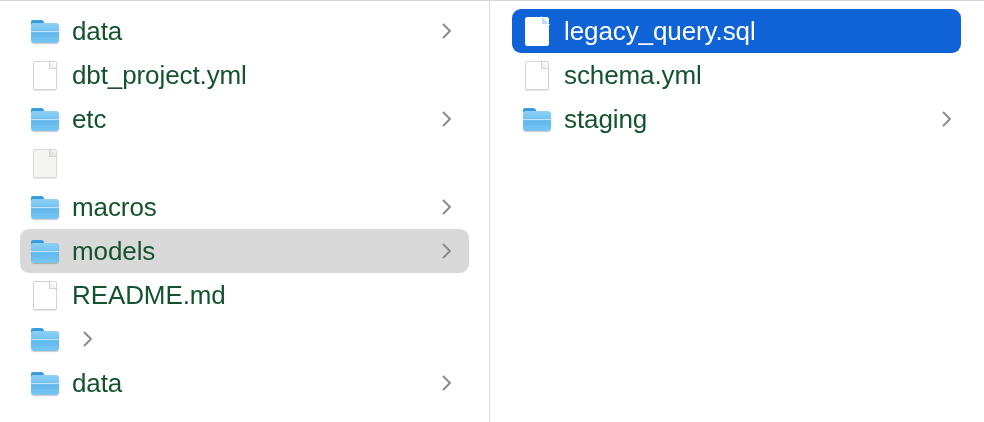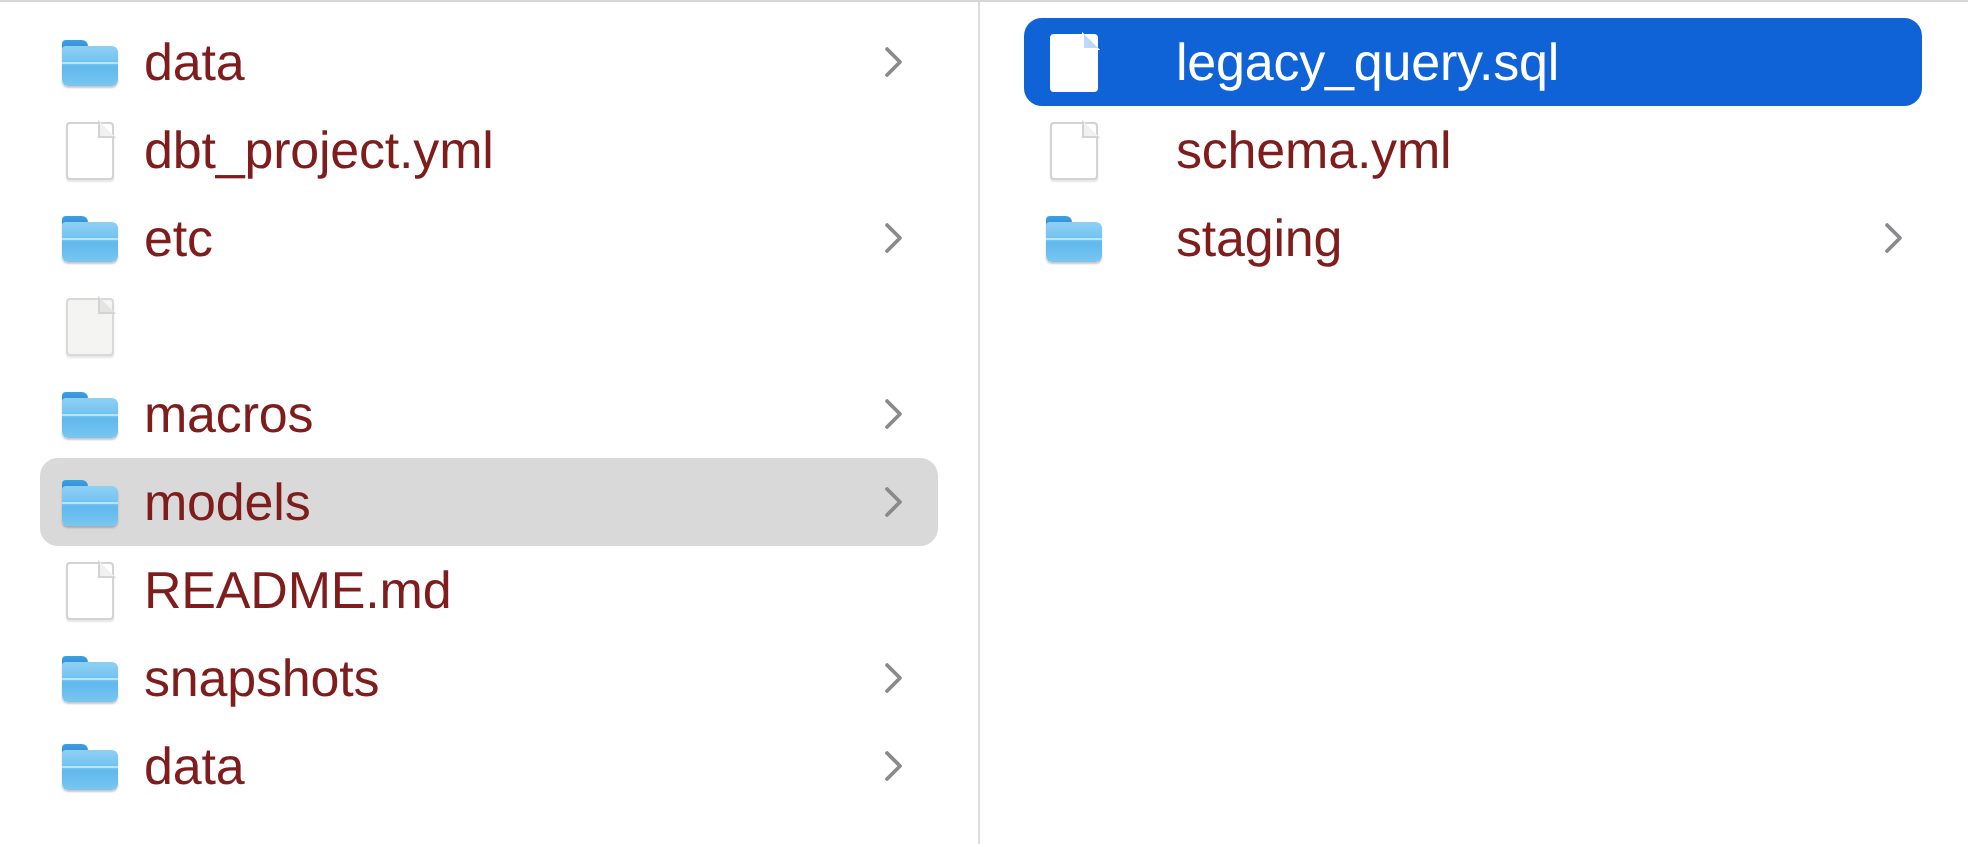--- a/index.html
+++ b/index.html
@@ -50,21 +50,20 @@
     height: 44px;
     margin: 0 20px 0 20px;
     padding: 0 16px 0 10px;
     border-radius: 9px;
     position: relative;
     cursor: default;
   }
   .column.second .row {
     margin: 0 22px 0 22px;
     padding: 0 8px 0 10px;
-    gap: 24px;
   }
 
   .row.selected-inactive {
     background: #d9d9d9;
     justify-content: space-between;
   }
   .row.selected-active {
     background: #0f63d6;
   }
 
@@ -142,21 +141,21 @@
   .doc.plain .page { background: #f4f4f3; border-color: #d9d9d7; }
   .doc.plain .fold { background: #e4e4e2; }
 
   .doc.white .page { background: #ffffff; border-color: #ffffff; box-shadow: none; }
   .doc.white .fold { background: #bcd9f7; border-color: #ffffff; }
 
   
   .label {
     font-size: 26px;
     line-height: 30px;
-    color: #7f1d1d;
+    color: #14532d;
     letter-spacing: -0.1px;
     white-space: nowrap;
     overflow: hidden;
     text-overflow: ellipsis;
     flex: 1 1 auto;
   }
   .row.selected-active .label { color: #ffffff; }
 
   
   .chevron {
@@ -271,21 +270,20 @@
           </svg>
         </span>
       </div>
       <div class="row">
         <span class="icon-slot">
           <div class="folder">
             <div class="tab"></div>
             <div class="body"></div>
           </div>
         </span>
-        <span class="label">snapshots</span>
         <span class="chevron">
           <svg width="12" height="18" viewBox="0 0 12 18" aria-hidden="true">
             <path d="M2.5 2.5 L9 9 L2.5 15.5" fill="none" stroke="#8a8a8e" stroke-width="1.9" stroke-linecap="round" stroke-linejoin="round"></path>
           </svg>
         </span>
       </div>
       <div class="row">
         <span class="icon-slot">
           <div class="folder">
             <div class="tab"></div>

